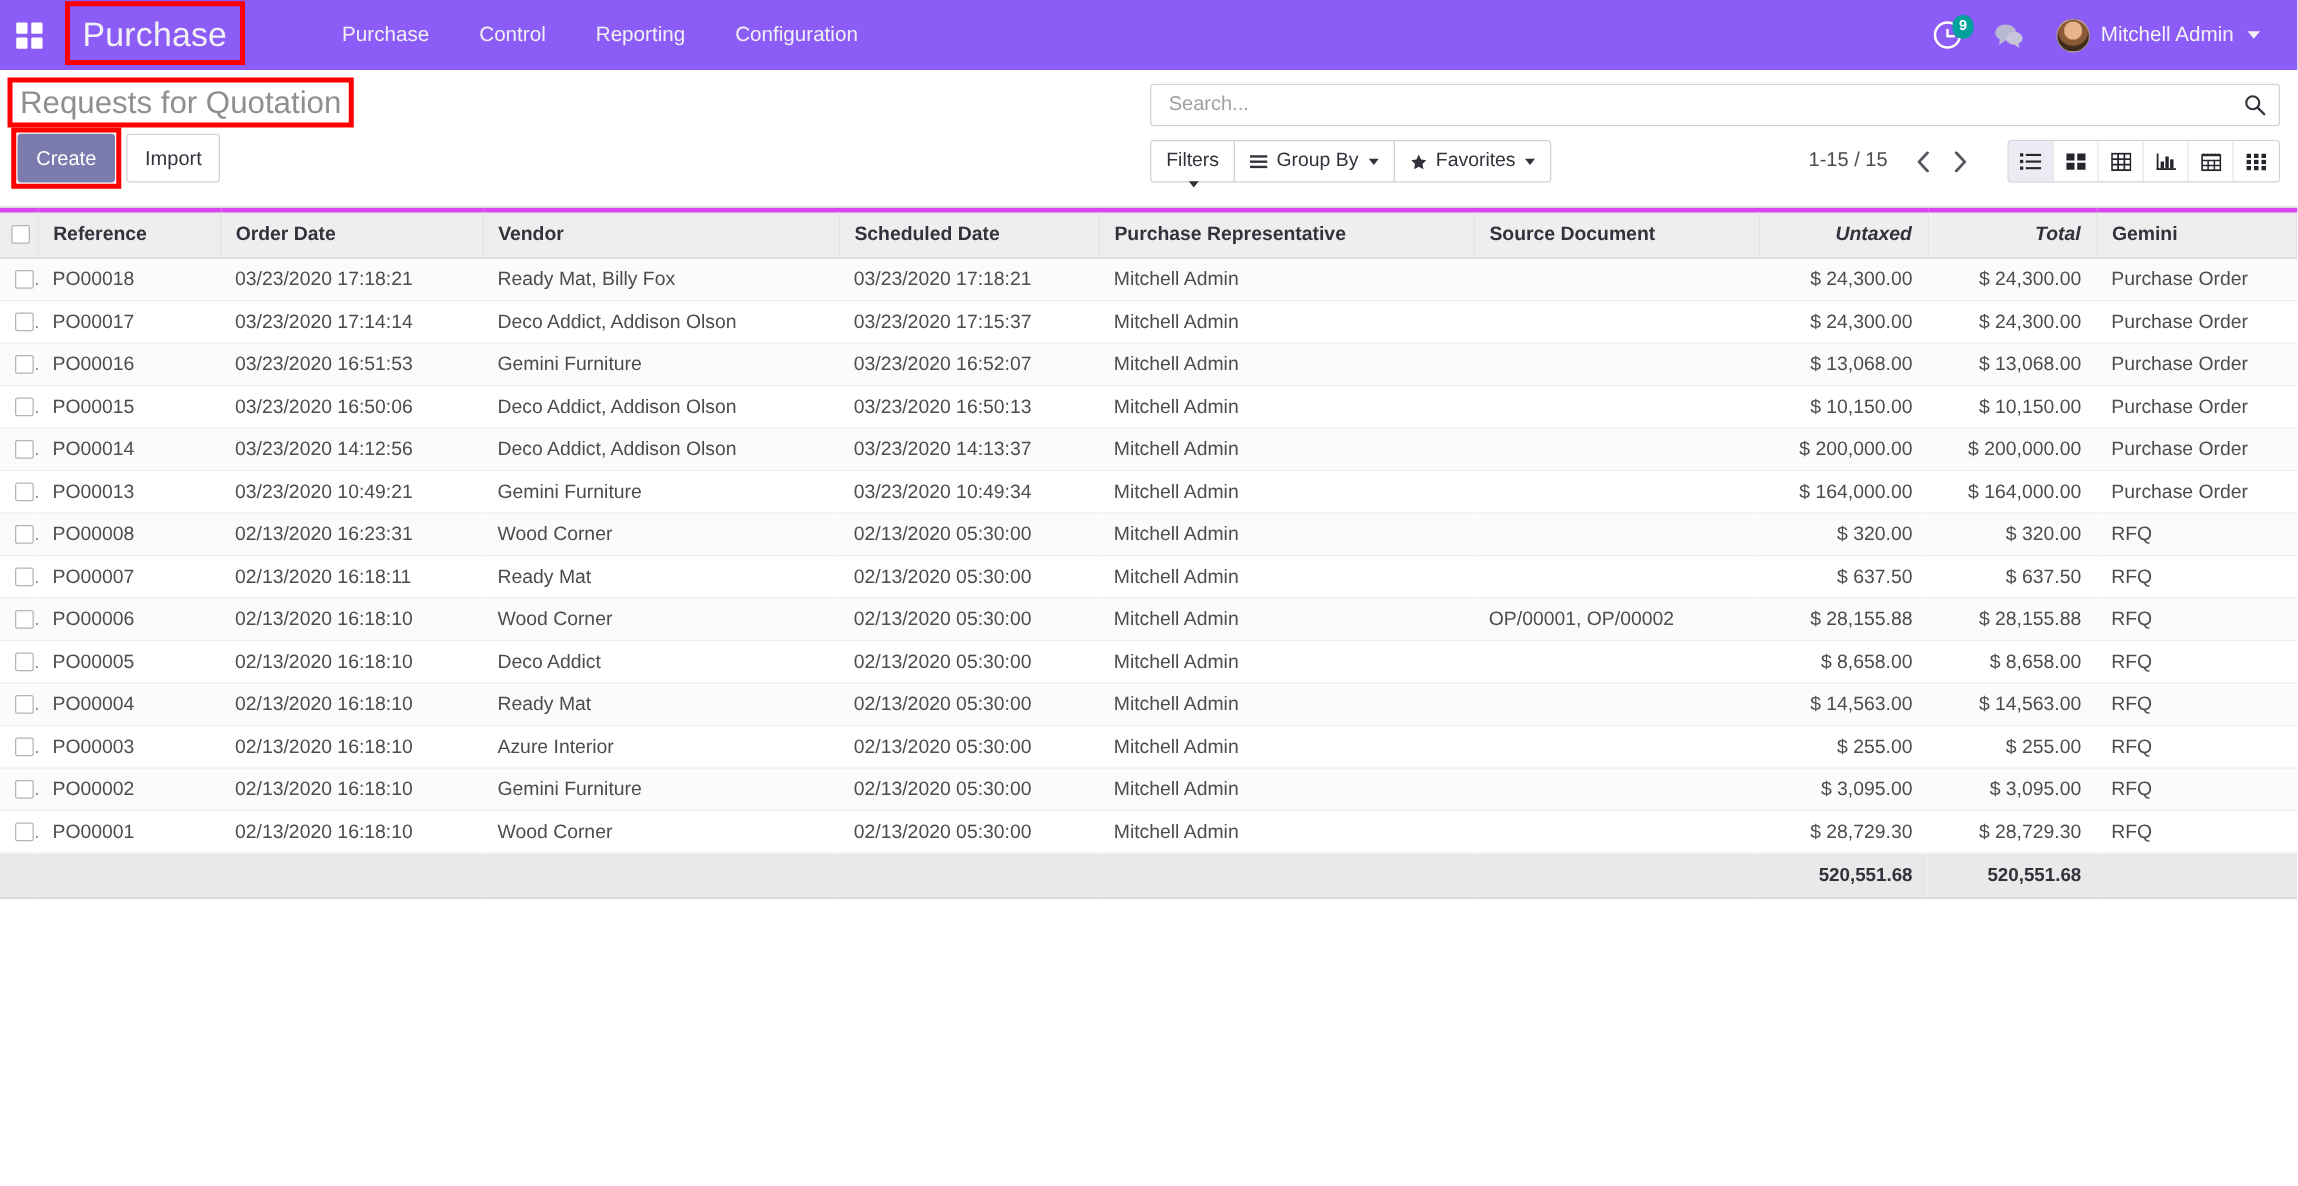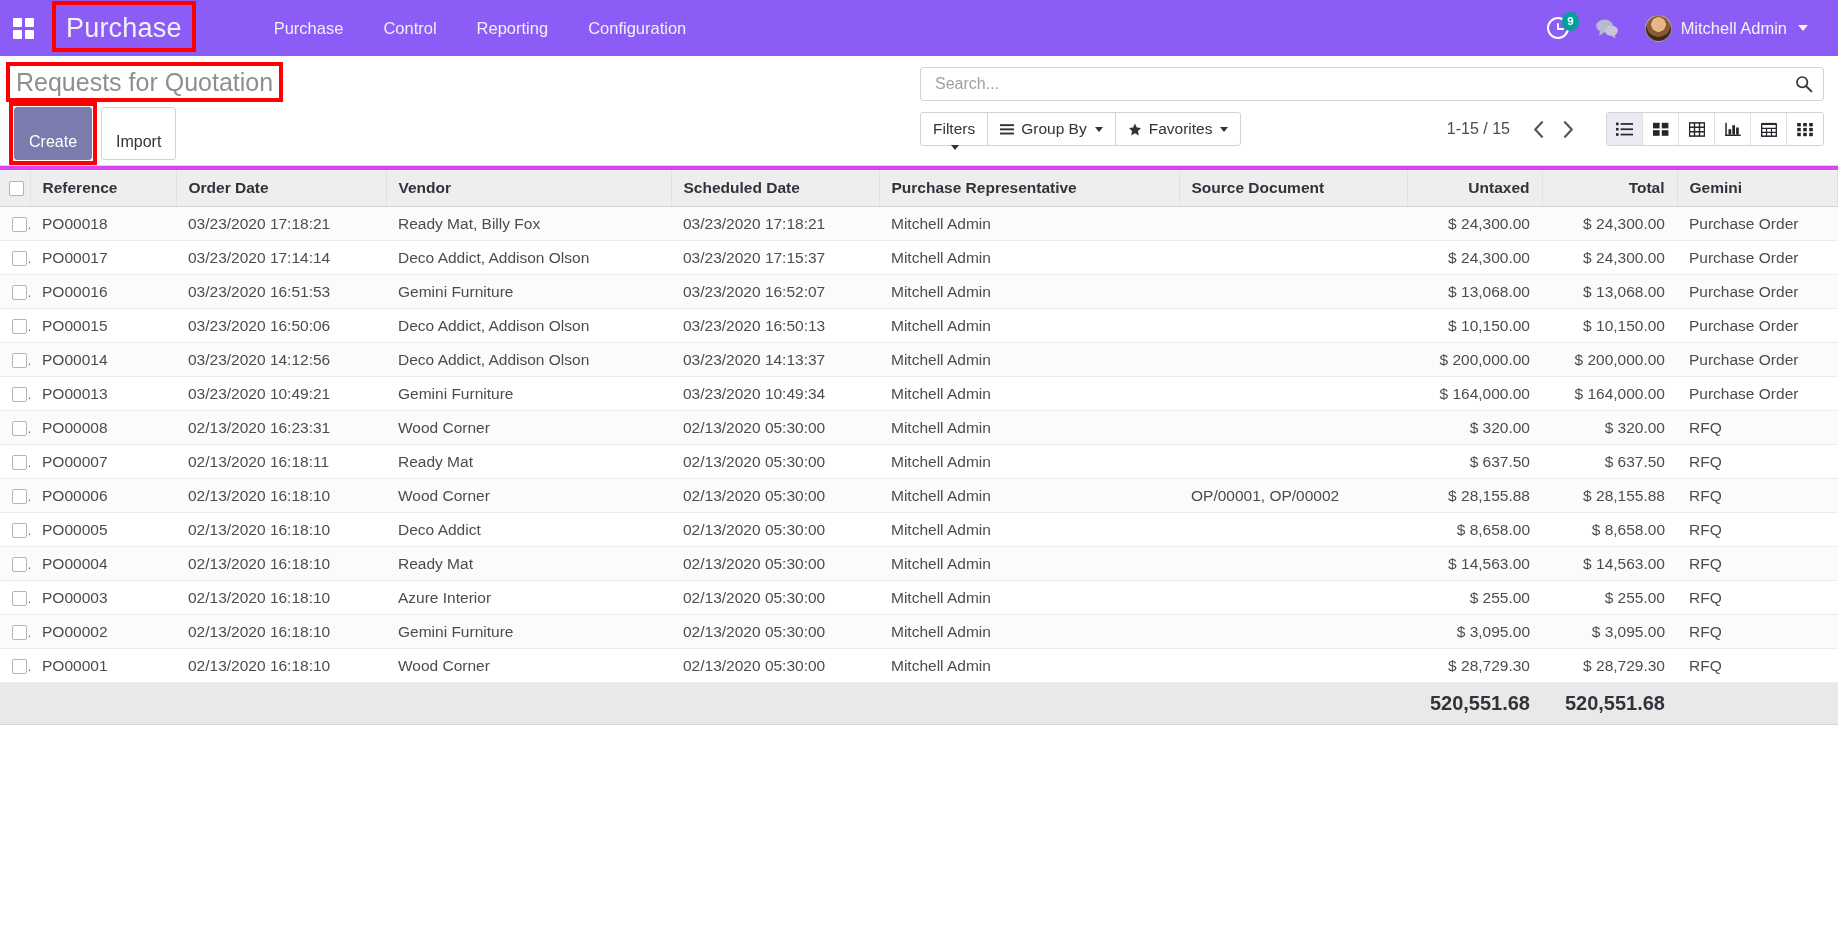--- a/index.html
+++ b/index.html
@@ -138,21 +138,21 @@
     font-weight: 400;
     white-space: nowrap;
     line-height: 1.25;
   }
   #hl-title { left: -4px; top: -3px; right: -4px; bottom: -2px; }
 
   .btn-row { margin: 7px 0 0 14px; display: flex; align-items: center; gap: 9px; position: relative; }
   .btn-create-wrap { position: relative; display: inline-block; }
   .btn {
     font-size: 16px;
-    padding: 24px 14px 7px;
+    padding: 10px 14px 7px;
     border-radius: 3px;
     cursor: pointer;
     white-space: nowrap;
     line-height: 1.25;
     border: 1px solid transparent;
   }
   .btn-primary { background: #7c7bad; color: #ffffff; border-color: #7c7bad; }
   .btn-default { background: #ffffff; color: #32323c; border-color: #d2d2d6; }
   #hl-create { left: -5px; top: -5px; right: -5px; bottom: -5px; }
 
@@ -248,21 +248,21 @@
     border-right: 1px solid #e2e2e2;
     font-size: 15.5px;
     font-weight: bold;
     color: #32323c;
     text-align: left;
     padding: 9px 12px;
     height: 36px;
     white-space: nowrap;
     cursor: pointer;
   }
-  table.list thead th.num { text-align: right; }
+  table.list thead th.num { text-align: right; font-style: italic; }
   table.list thead th.cbcol { width: 30px; padding-left: 9px; padding-right: 0; cursor: default; }
 
   table.list tbody td {
     font-size: 15.5px;
     color: #4c4c4c;
     padding: 7px 12px;
     border-bottom: 1px solid #ededed;
     white-space: nowrap;
     overflow: hidden;
     text-overflow: ellipsis;
@@ -280,21 +280,21 @@
     background: #fff;
     display: inline-block;
     vertical-align: middle;
     cursor: pointer;
   }
 
   tfoot td {
     background: #e9e9e9;
     border-top: 1px solid #d4d4d4;
     border-bottom: 1px solid #d4d4d4;
-    font-size: 20px;
+    font-size: 15px;
     font-weight: bold;
     color: #32323c;
     padding: 9px 12px;
     height: 36px;
   }
   tfoot td.num { text-align: right; }
 
   
   col.c-cb   { width: 30px; }
   col.c-ref  { width: 146px; }

